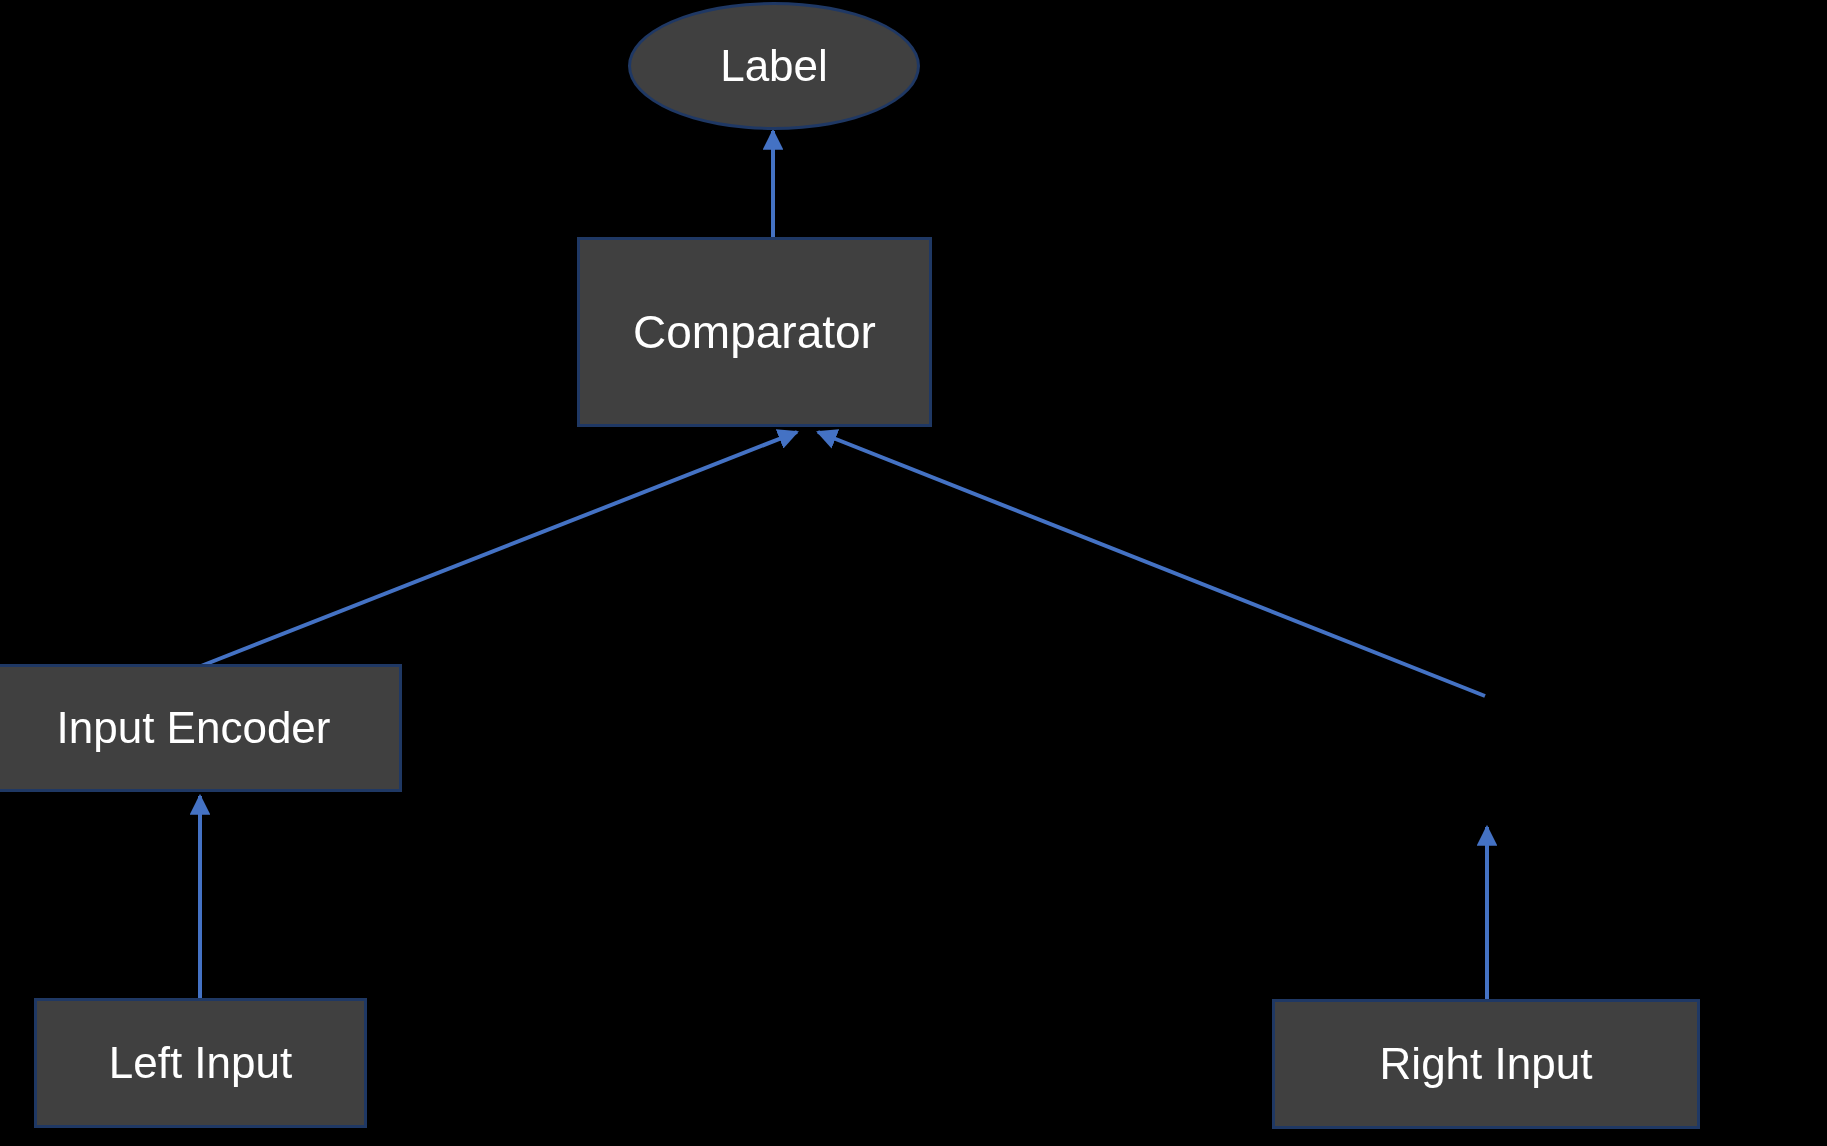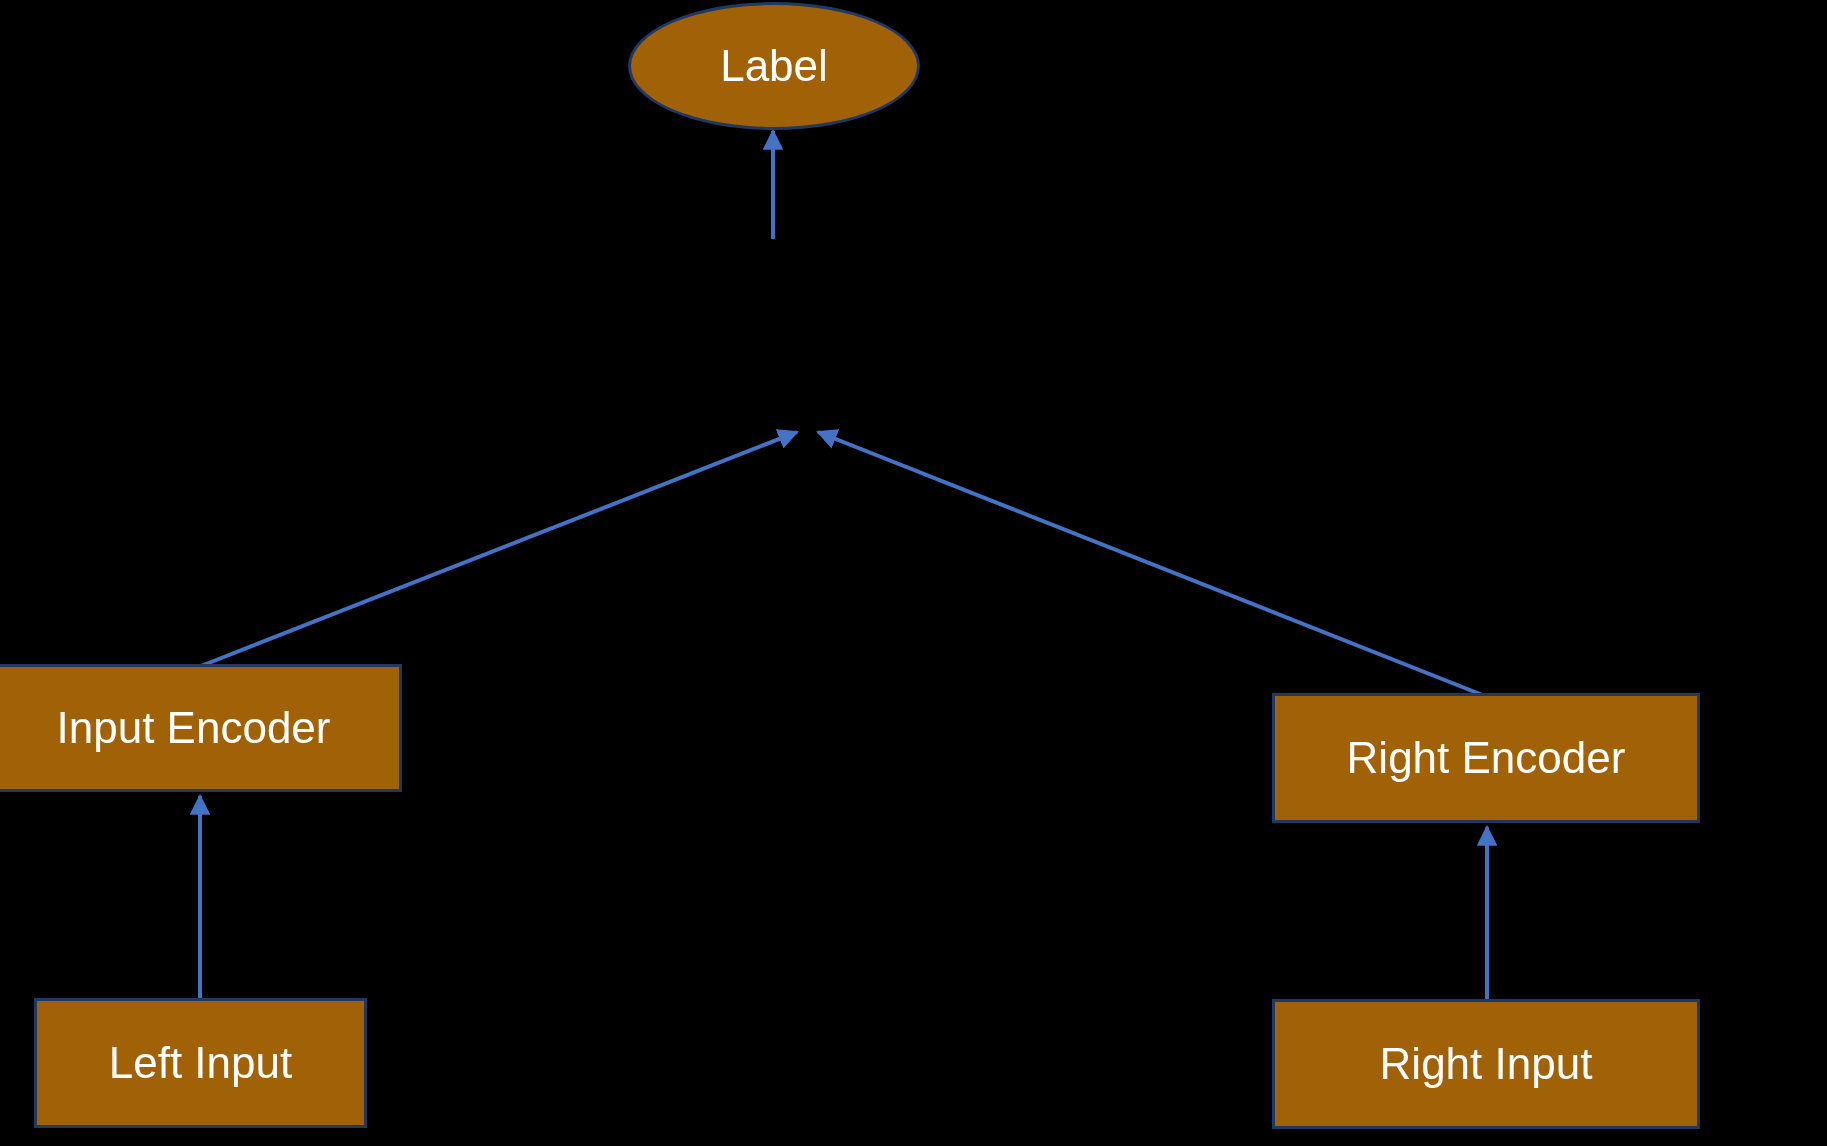--- a/index.html
+++ b/index.html
@@ -24,21 +24,21 @@
     height: 1146px;
     pointer-events: none;
   }
   .node {
     position: absolute;
     box-sizing: border-box;
     display: flex;
     align-items: center;
     justify-content: center;
     color: #ffffff;
-    background: #a16207;
+    background: #404040;
     border: 3px solid #1F3864;
     text-align: center;
     line-height: 1.1;
     white-space: nowrap;
     z-index: 2;
   }
   .node.ellipse {
     border-radius: 50%;
   }
   
@@ -112,28 +112,28 @@
 
     <line x1="200" y1="999" x2="200" y2="796" stroke="#4472C4" stroke-width="4" marker-end="url(#arrowhead)"></line>
 
     <line x1="1487" y1="1000" x2="1487" y2="827" stroke="#4472C4" stroke-width="4" marker-end="url(#arrowhead)"></line>
   </svg>
 
   <div class="node ellipse" id="node-label">
     <span>Label</span>
   </div>
 
+  <div class="node" id="node-comparator">
+    <span>Comparator</span>
+  </div>
 
   <div class="node" id="node-left-encoder">
     <span>Input Encoder</span>
   </div>
 
-  <div class="node" id="node-right-encoder">
-    <span>Right Encoder</span>
-  </div>
 
   <div class="node" id="node-right-input">
     <span>Right Input</span>
   </div>
 
   <div class="node" id="node-left-input">
     <span>Left Input</span>
   </div>
 
 </div>

